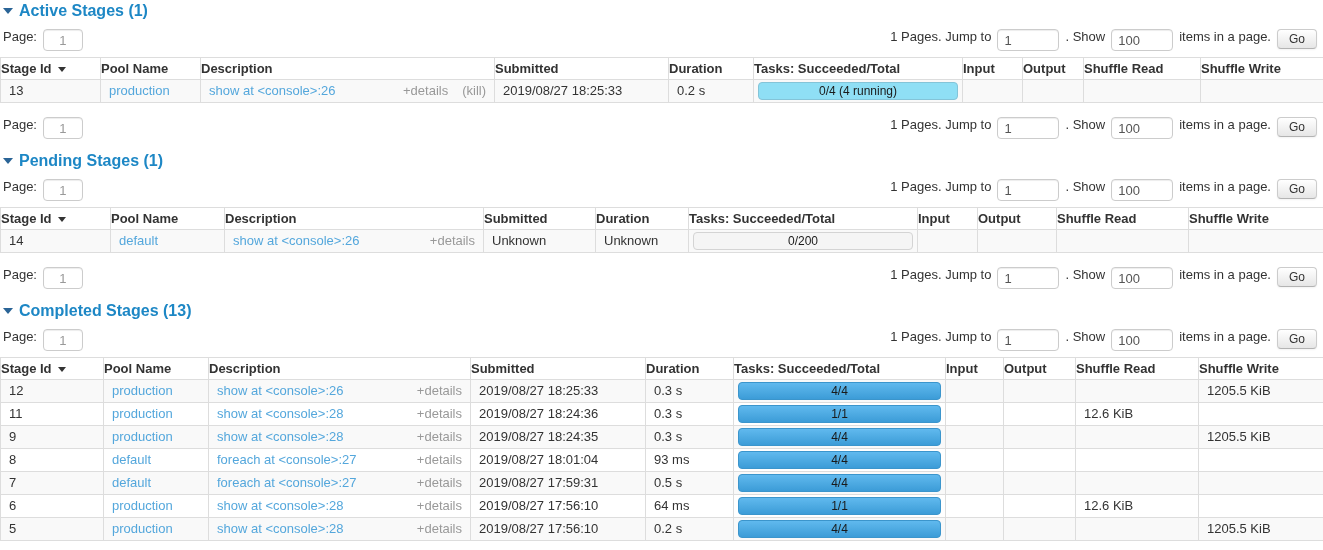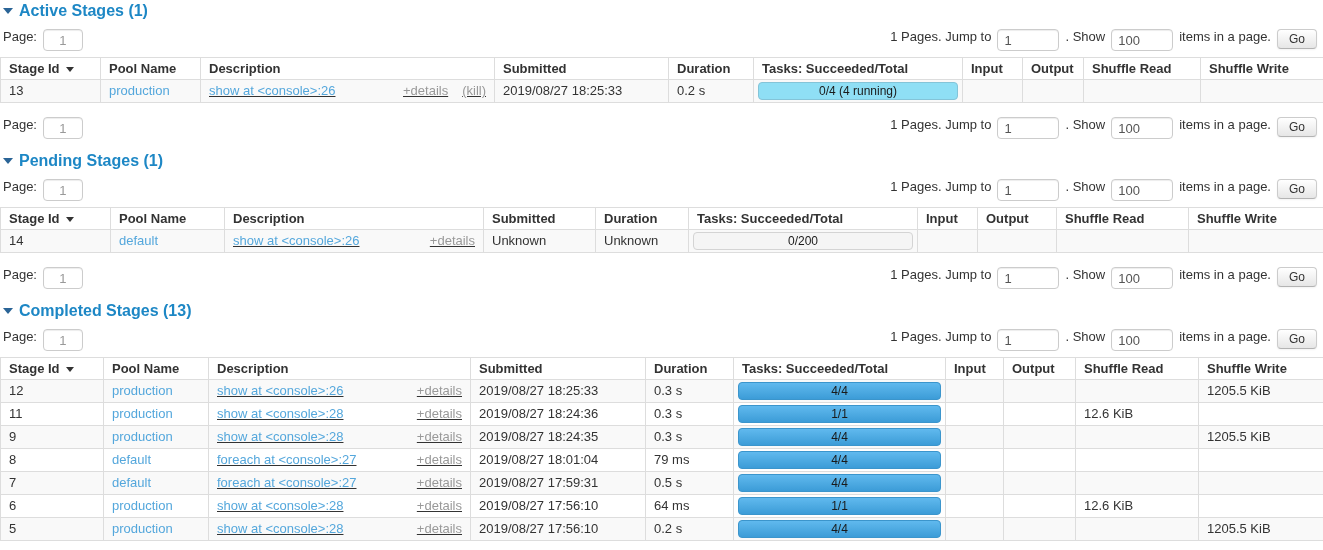--- a/index.html
+++ b/index.html
@@ -42,31 +42,31 @@
   }
   
   table{
     border-collapse:collapse;table-layout:fixed;width:1323px;
     margin-top:6px;border:1px solid var(--table-border);
   }
   th,td{
     border:1px solid var(--table-border);text-align:left;
     white-space:nowrap;overflow:hidden;vertical-align:middle;
   }
-  th{font-weight:bold;padding:2px 8px;line-height:17px;background:#fff;}
+  th{font-weight:bold;padding:2px 0;line-height:17px;background:#fff;}
   td{padding:3px 8px;line-height:16px;}
   tbody tr:nth-child(odd) td{background:var(--stripe-bg);}
   .sort-arrow{
     display:inline-block;width:0;height:0;margin-left:6px;
     border-left:4px solid transparent;border-right:4px solid transparent;
     border-top:5px solid #333;vertical-align:middle;
   }
   a.cell-link{color:var(--link-blue);text-decoration:none;cursor:pointer;}
   a.muted-link{color:var(--muted-text);text-decoration:none;cursor:pointer;}
-  .desc-wrap{display:flex;align-items:flex-end;text-decoration:underline;}
+  .desc-wrap{display:flex;align-items:flex-end;}
   .desc-right{margin-left:auto;display:flex;gap:14px;padding-left:10px;}
   
   .task-td{padding:2px 4px;}
   .progress{
     height:16px;line-height:16px;border-radius:4px;
     text-align:center;font-size:12px;color:#1a1a1a;overflow:hidden;
   }
   .progress.done{
     background:linear-gradient(var(--bar-done-top),var(--bar-done-bottom));
     border:1px solid var(--bar-done-border);
@@ -371,21 +371,21 @@
           <td><a class="cell-link">default</a></td>
           <td>
             <div class="desc-wrap">
               <a class="cell-link">foreach at &lt;console&gt;:27</a>
               <span class="desc-right">
                 <a class="muted-link">+details</a>
               </span>
             </div>
           </td>
           <td>2019/08/27 18:01:04</td>
-          <td>79 ms</td>
+          <td>93 ms</td>
           <td class="task-td">
             <div class="progress done">4/4</div>
           </td>
           <td></td>
           <td></td>
           <td></td>
           <td></td>
         </tr>
         <tr>
           <td>7</td>

